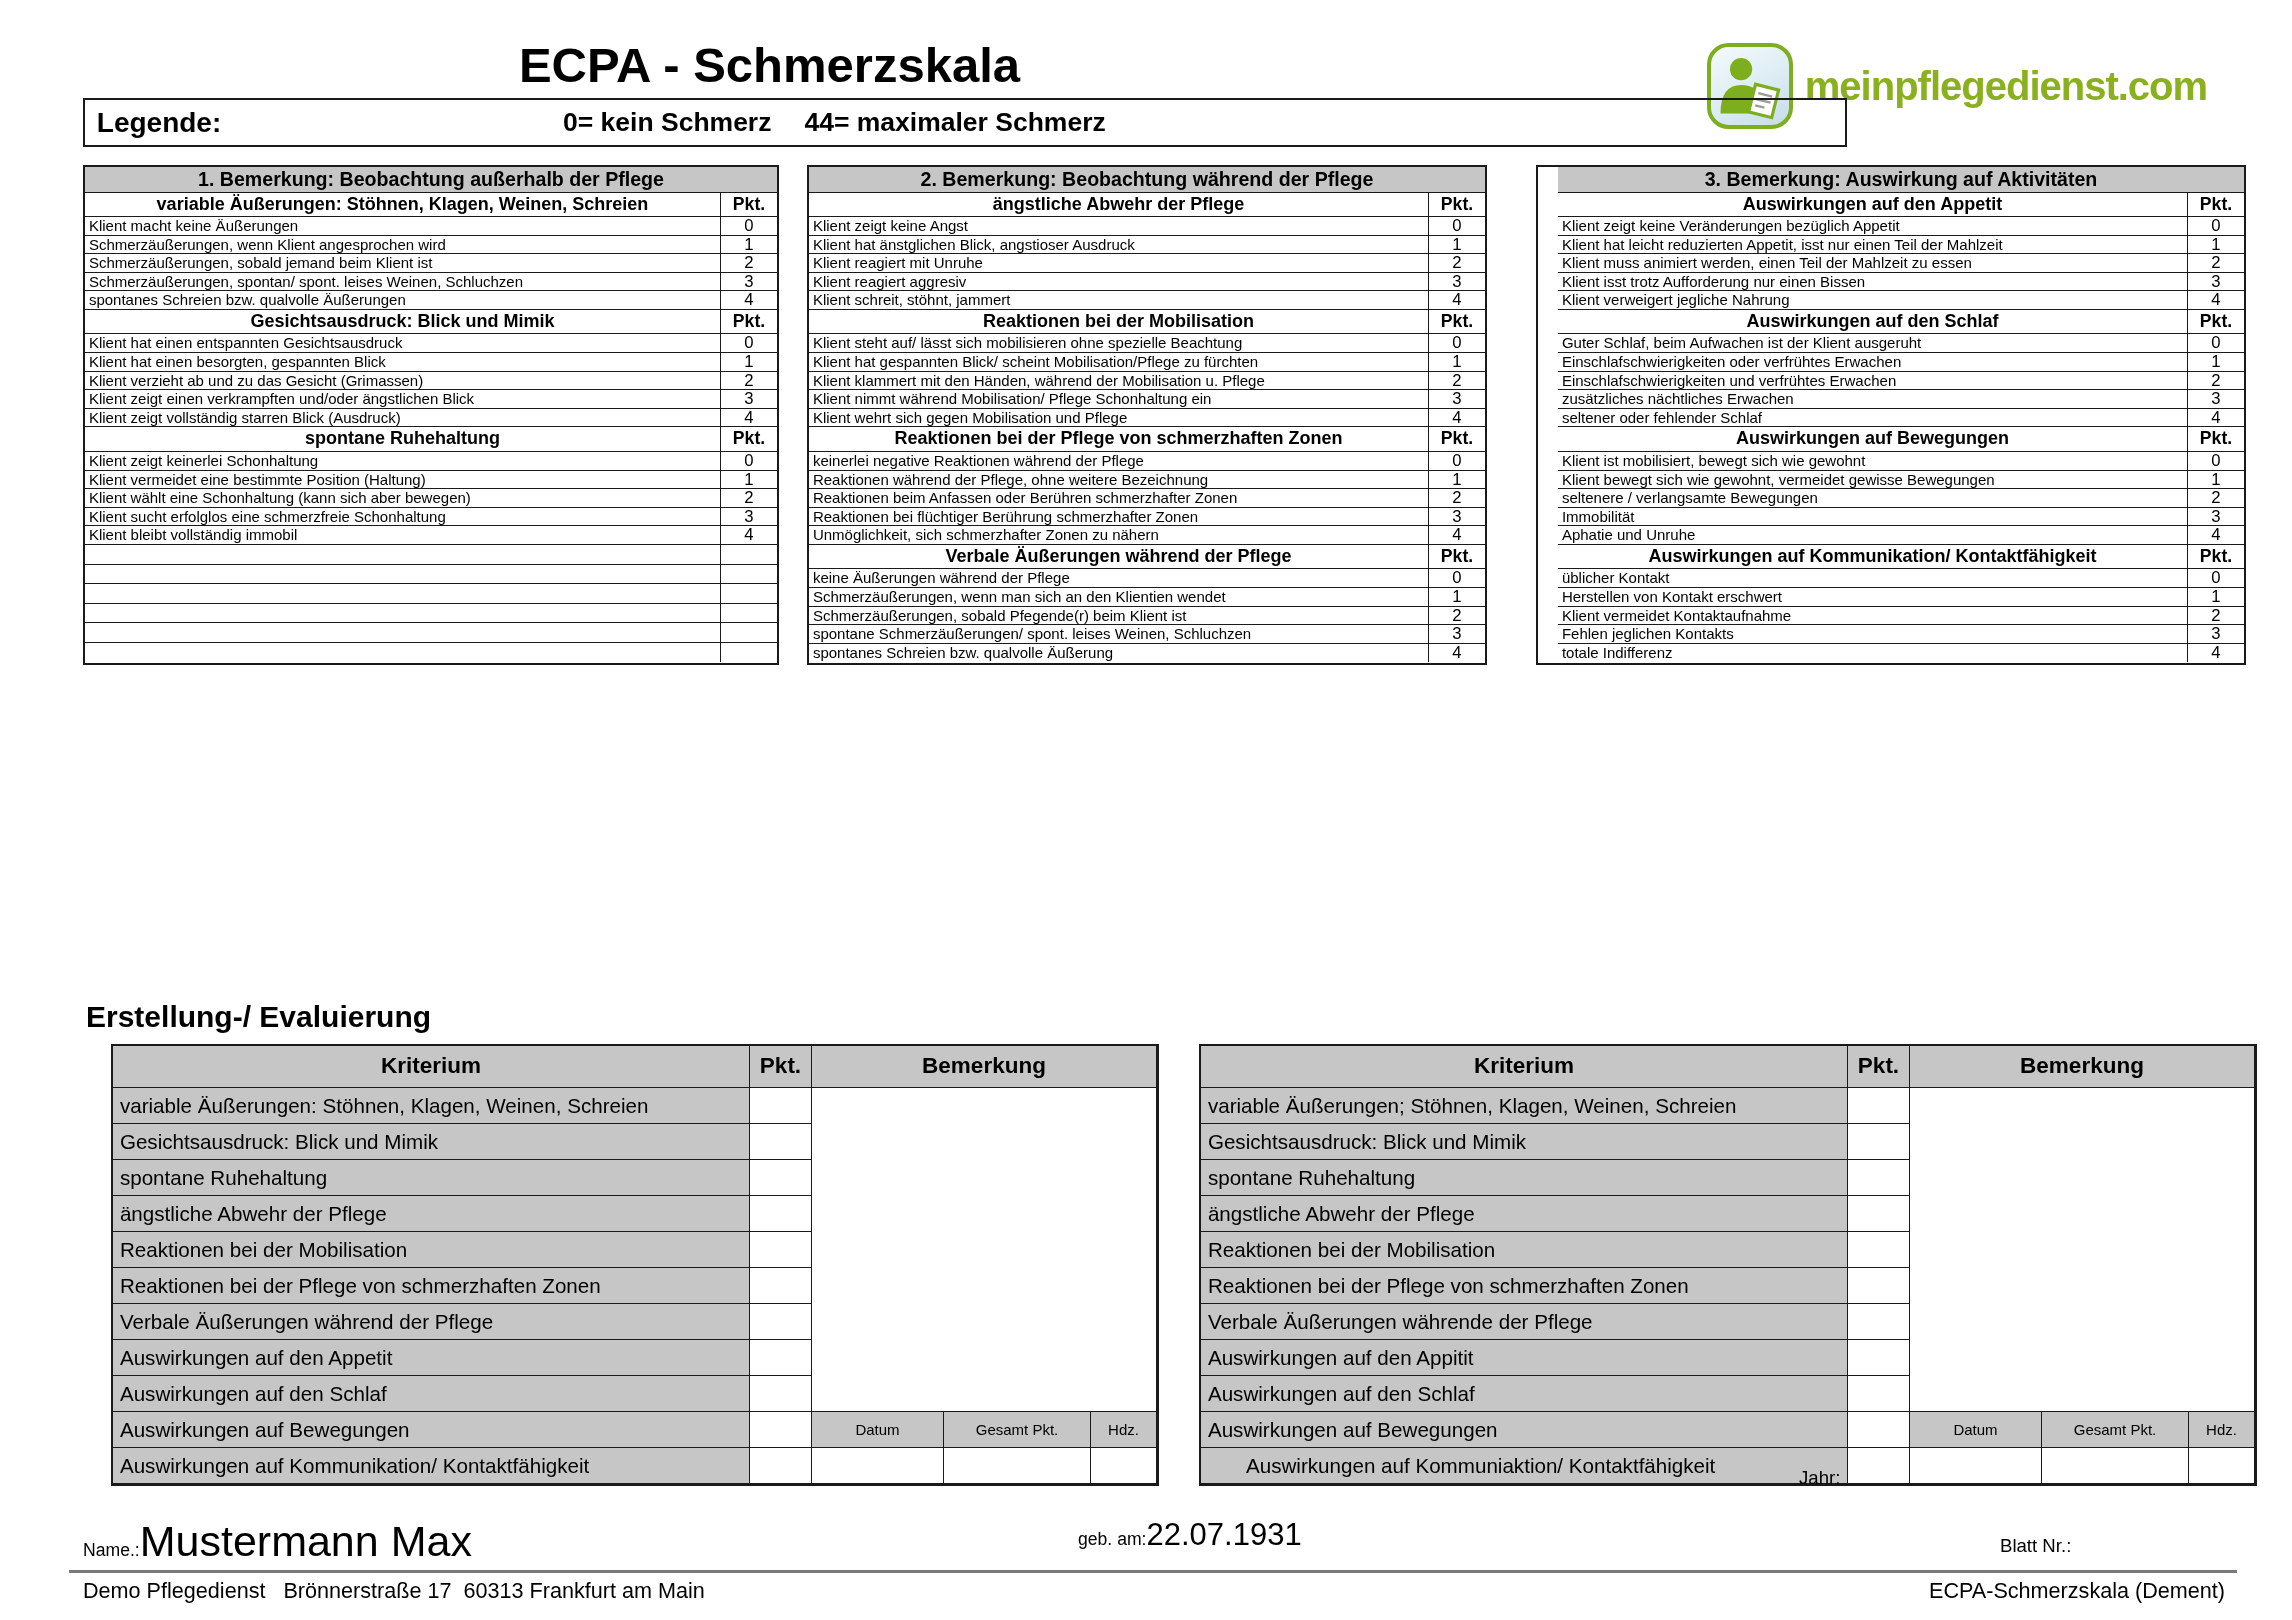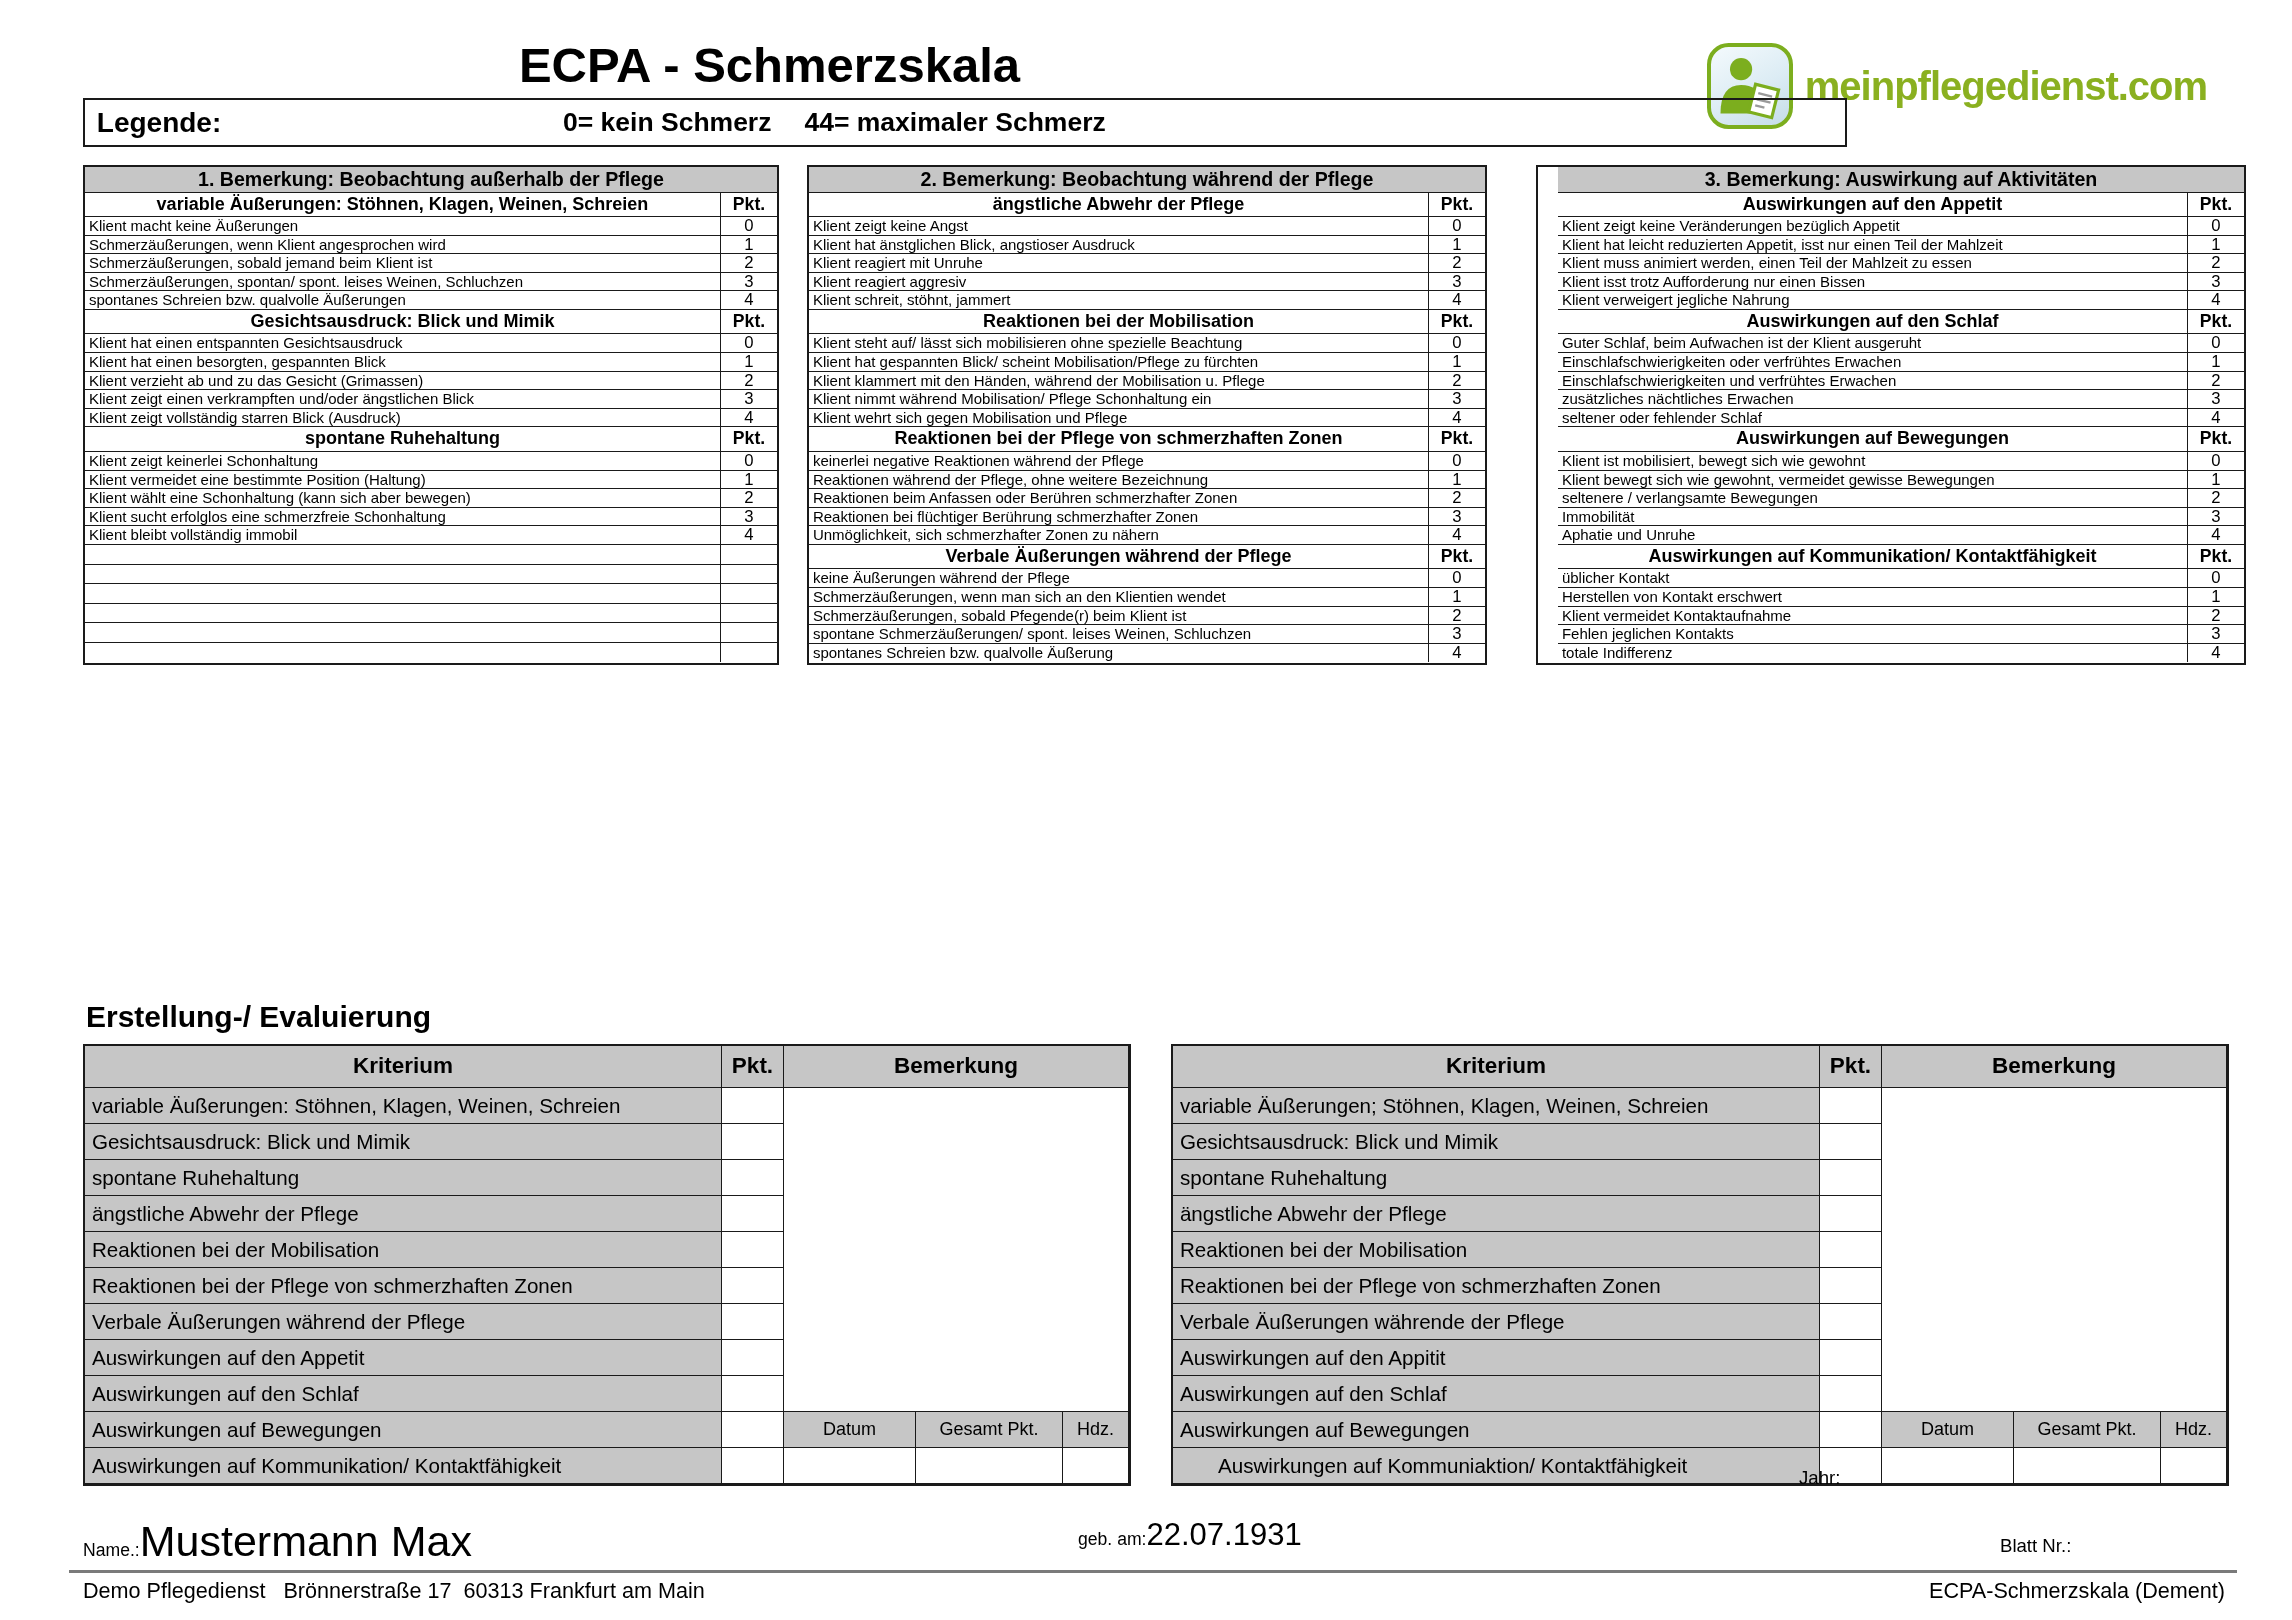--- a/index.html
+++ b/index.html
@@ -37,29 +37,29 @@
   .st-row .pkt{width:56px;text-align:center;font-size:16.7px;line-height:17.6px;}
   .st-sec{height:24.5px;}
   .st-sec .txt{font-weight:bold;font-size:18px;line-height:22.5px;text-align:center;padding-left:0;}
   .st-sec .pkt{font-weight:bold;font-size:17.6px;line-height:22.5px;}
   .st-empty{height:19.6px;}
 
   
   .eval-heading{position:absolute;left:86px;top:1000px;font-size:30px;font-weight:bold;}
   .eval-table{position:absolute;top:1044px;display:grid;
               grid-template-rows:42px repeat(11,36px);
-              border:2px solid #1a1a1a;background:#fff;}
+              border:2px solid #1a1a1a;background:#fff;margin-left:28px;}
   #eval-0{left:83px; grid-template-columns:637px 62px 132px 147px 66px;}
   #eval-1{left:1171px;grid-template-columns:647px 62px 132px 147px 66px;}
   .ec{border-right:1px solid #1a1a1a;border-bottom:1px solid #1a1a1a;box-sizing:border-box;
       overflow:hidden;white-space:nowrap;background:#fff;}
   .ec.gray{background:#c6c6c6;}
   .ehead{font-weight:bold;font-size:22.5px;text-align:center;line-height:40px;}
   .ekrit{font-size:20.6px;line-height:35px;padding-left:6.9px;}
-  .esub{font-size:18px;text-align:center;line-height:35px;}
+  .esub{font-size:15px;text-align:center;line-height:35px;}
 
   
   .name-group{position:absolute;left:83px;top:1517px;display:flex;align-items:baseline;height:47px;}
   .small-label{font-size:17.6px;}
   .name-value{font-size:43px;}
   .birth-group{position:absolute;left:1078px;top:1517px;display:flex;align-items:baseline;height:47px;}
   .birth-value{font-size:31px;}
   .jahr-label{position:absolute;left:1799px;top:1467px;font-size:18.6px;}
   .blatt-label{position:absolute;left:2000px;top:1535px;font-size:18.6px;}
   .footer-divider{position:absolute;left:69px;top:1570px;width:2168px;height:2.9px;background:#7a7a7a;}

